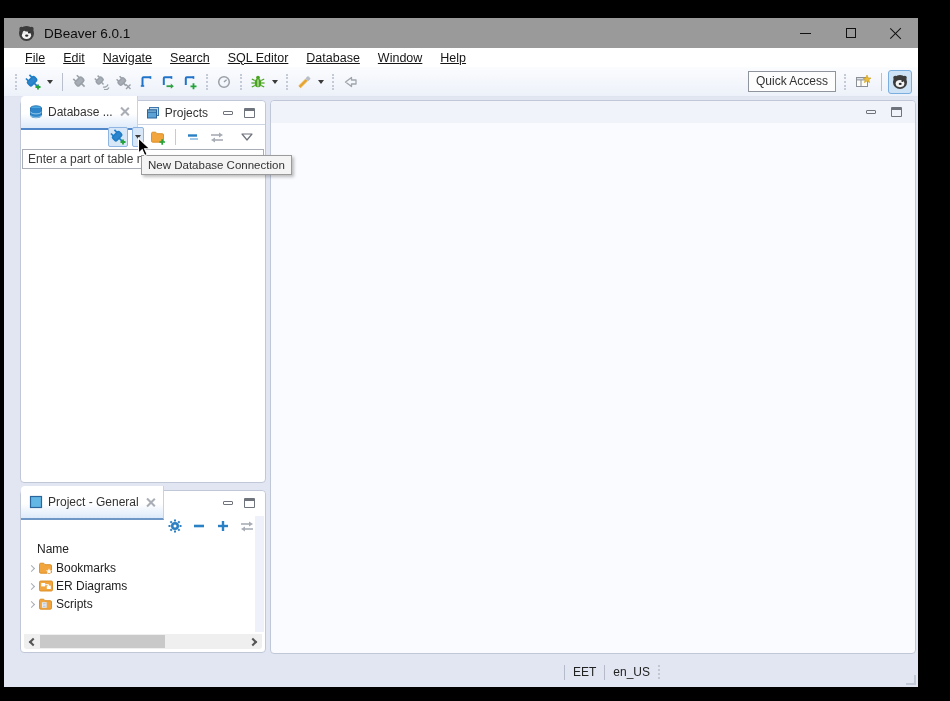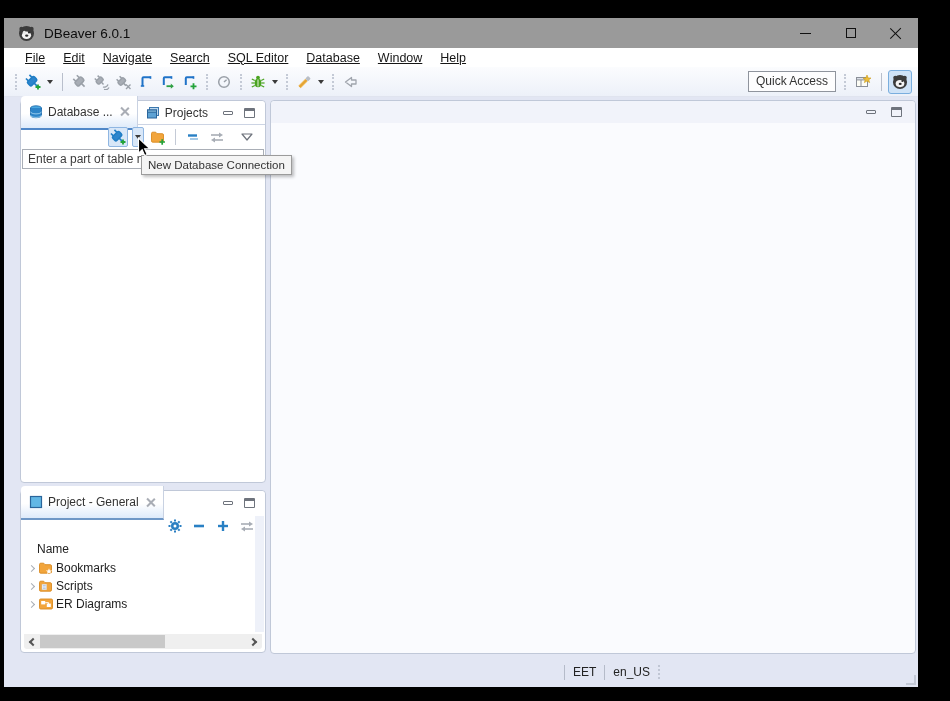--- a/index.html
+++ b/index.html
@@ -384,39 +384,39 @@
       <span class="chev"></span>
       <svg class="icon16" viewBox="0 0 16 16">
         <path d="M1.5 4.5c0-.8.5-1.3 1.2-1.3h3l1.3 1.5h5.3c.8 0 1.2.5 1.2 1.2v6c0 .8-.5 1.3-1.2 1.3H2.7c-.8 0-1.2-.5-1.2-1.3z" fill="#f2a53c" stroke="#d98a20" stroke-width=".9"></path>
         <polygon points="11,8.2 11.9,10.4 14.2,10.4 12.4,11.8 13,14 11,12.7 9,14 9.6,11.8 7.8,10.4 10.1,10.4" fill="#fff"></polygon>
       </svg>
       <span>Bookmarks</span>
     </div>
     <div class="tree-row">
       <span class="chev"></span>
       <svg class="icon16" viewBox="0 0 16 16">
+        <rect x="1.5" y="3" width="13" height="10" rx="1.2" fill="#f2a53c" stroke="#d98a20" stroke-width=".9"></rect>
+        <rect x="3.2" y="5" width="4" height="3.4" fill="#fff"></rect>
+        <rect x="8.8" y="7.6" width="4" height="3.4" fill="#fff"></rect>
+        <path d="M7.2 6.7h3.4v2.6" stroke="#fff" stroke-width="1" fill="none"></path>
+      </svg>
+      <span>ER Diagrams</span>
+    </div>
+    <div class="tree-row">
+      <span class="chev"></span>
+      <svg class="icon16" viewBox="0 0 16 16">
         <path d="M1.5 4.5c0-.8.5-1.3 1.2-1.3h3l1.3 1.5h5.3c.8 0 1.2.5 1.2 1.2v6c0 .8-.5 1.3-1.2 1.3H2.7c-.8 0-1.2-.5-1.2-1.3z" fill="#f2a53c" stroke="#d98a20" stroke-width=".9"></path>
         <rect x="4" y="6.2" width="4.6" height="5.6" fill="#fff" stroke="#c8c8c8" stroke-width=".5"></rect>
         <g stroke="#9fb6d8" stroke-width=".8">
             <line x1="4.8" y1="7.6" x2="7.8" y2="7.6"></line>
             <line x1="4.8" y1="9" x2="7.8" y2="9"></line>
             <line x1="4.8" y1="10.4" x2="7.8" y2="10.4"></line>
           </g>
       </svg>
       <span>Scripts</span>
-    </div>
-    <div class="tree-row">
-      <span class="chev"></span>
-      <svg class="icon16" viewBox="0 0 16 16">
-        <rect x="1.5" y="3" width="13" height="10" rx="1.2" fill="#f2a53c" stroke="#d98a20" stroke-width=".9"></rect>
-        <rect x="3.2" y="5" width="4" height="3.4" fill="#fff"></rect>
-        <rect x="8.8" y="7.6" width="4" height="3.4" fill="#fff"></rect>
-        <path d="M7.2 6.7h3.4v2.6" stroke="#fff" stroke-width="1" fill="none"></path>
-      </svg>
-      <span>ER Diagrams</span>
     </div>
     <div class="proj-scroll-track"></div>
     <div class="hscroll">
       <span class="hs-arrow">
           <span class="hs-chev left"></span>
         </span>
       <span class="hs-thumb"></span>
       <span class="hs-arrow" style="margin-left:auto">
           <span class="hs-chev right"></span>
         </span>

